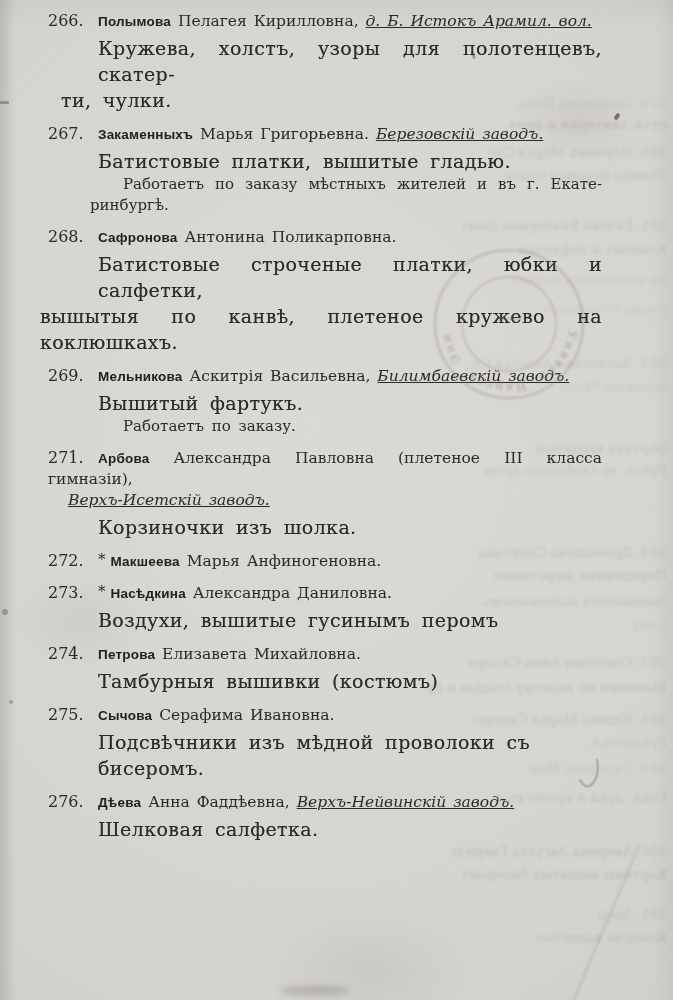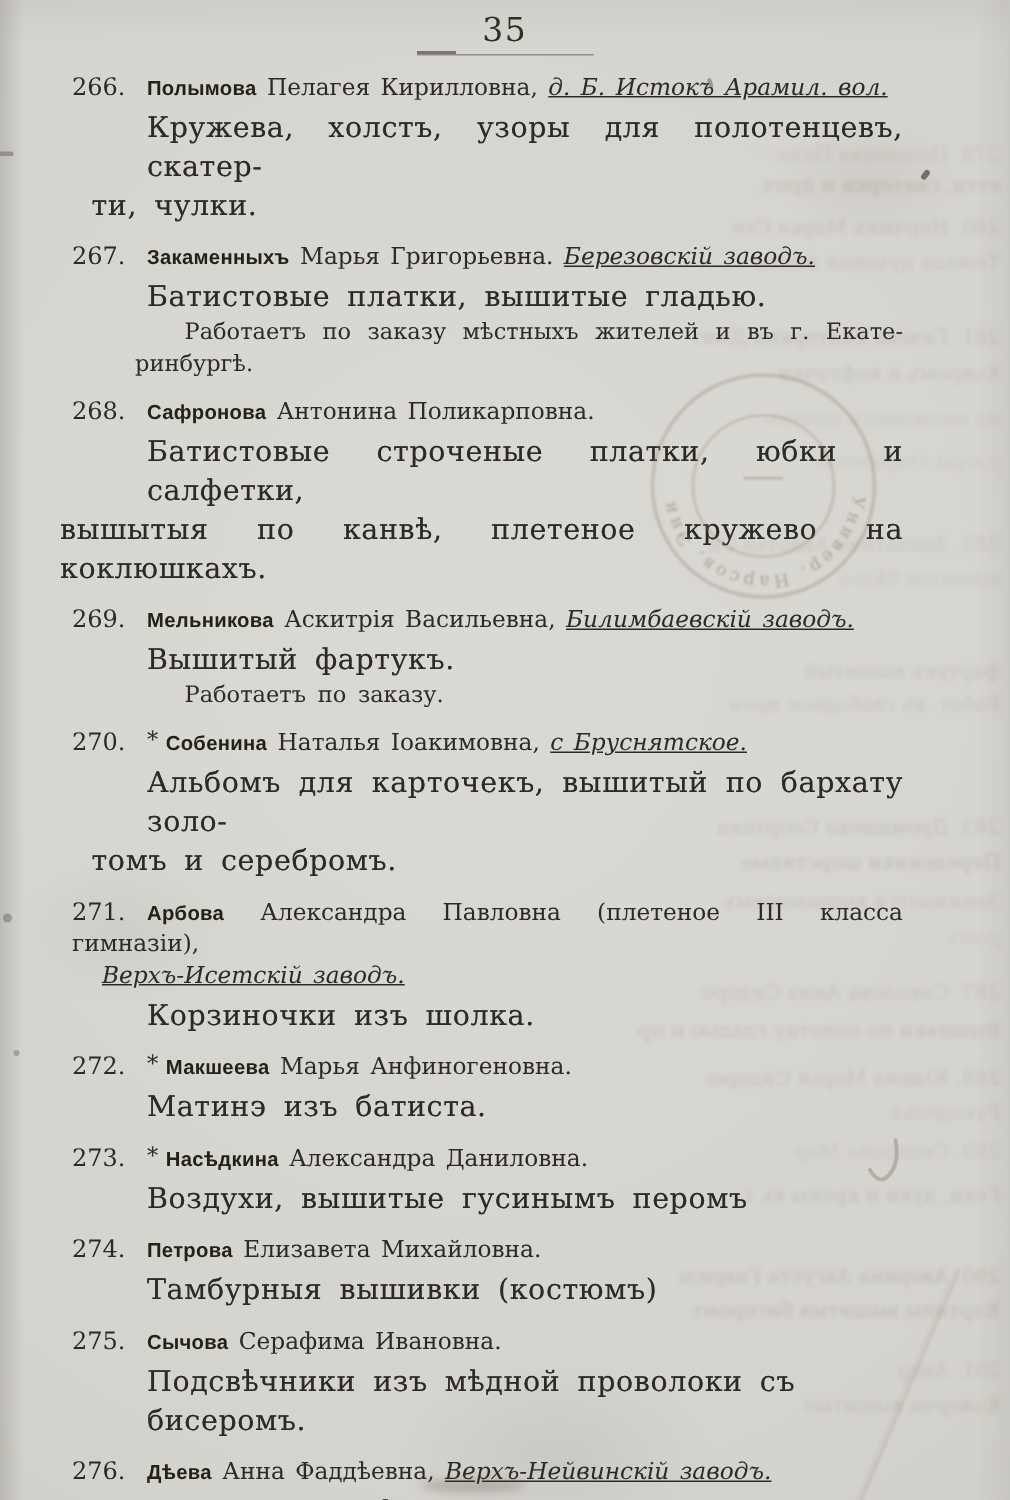--- a/index.html
+++ b/index.html
@@ -83,24 +83,20 @@
       <div class="bleed" style="top: 711px; opacity: 0.26; width: 195px;">288. Юдина Марья Сидоровн</div>
       <div class="bleed" style="top: 734px; opacity: 0.21; width: 100px;">Рукоделья.</div>
       <div class="bleed" style="top: 760px; opacity: 0.19; width: 140px;">289. Сидорова Мар</div>
       <div class="bleed" style="top: 789px; opacity: 0.26; width: 185px;">Геки, дуки и кроны въ т</div>
       <div class="bleed" style="top: 843px; opacity: 0.3; width: 215px;">290. Аверина Августа Гаврилов</div>
       <div class="bleed" style="top: 866px; opacity: 0.3; width: 205px;">Картины вышитыя бисеромъ.</div>
       <div class="bleed" style="top: 906px; opacity: 0.23; width: 90px;">291. Авер</div>
       <div class="bleed" style="top: 929px; opacity: 0.26; width: 150px;">Коверчи вышитые</div>
     </div>
 
-  <header class="page-head">
-    <div class="page-number">35</div>
-    <div class="head-rule"></div>
-  </header>
 
   <main class="entry-list">
   <article class="entry">
     <div class="entry-header"><span class="entry-num">266.</span><span class="entry-name">Полымова</span> <span class="entry-given">Пелагея Кирилловна,</span> <span class="entry-place">д. Б. Истокъ Арамил. вол.</span></div>
 
     <div class="entry-body">
           <div class="desc-line first j">Кружева, холстъ, узоры для полотенцевъ, скатер-</div>
           <div class="desc-line">ти, чулки.</div>
         </div>
   </article>
@@ -126,43 +122,32 @@
 
   <article class="entry">
     <div class="entry-header"><span class="entry-num">269.</span><span class="entry-name">Мельникова</span> <span class="entry-given">Аскитрія Васильевна,</span> <span class="entry-place">Билимбаевскій заводъ.</span></div>
 
     <div class="entry-body">
           <div class="desc-line first">Вышитый фартукъ.</div>
           <div class="note-line nfirst">Работаетъ по заказу.</div>
         </div>
   </article>
 
-  <article class="entry">
-    <div class="entry-header"><span class="entry-num">270.</span><span class="entry-star">*</span><span class="entry-name">Собенина</span> <span class="entry-given">Наталья Іоакимовна,</span> <span class="entry-place">с Бруснятское.</span></div>
-
-    <div class="entry-body">
-          <div class="desc-line first j">Альбомъ для карточекъ, вышитый по бархату золо-</div>
-          <div class="desc-line">томъ и серебромъ.</div>
-        </div>
-  </article>
 
   <article class="entry">
     <div class="entry-header justify"><span class="entry-num">271.</span><span class="entry-name">Арбова</span> <span class="entry-given">Александра Павловна (плетеное III класса гимназіи),</span> </div>
     <div class="place2 entry-place">Верхъ-Исетскій заводъ.</div>
     <div class="entry-body">
           <div class="desc-line first">Корзиночки изъ шолка.</div>
         </div>
   </article>
 
   <article class="entry">
     <div class="entry-header"><span class="entry-num">272.</span><span class="entry-star">*</span><span class="entry-name">Макшеева</span> <span class="entry-given">Марья Анфиногеновна.</span> </div>
 
-    <div class="entry-body">
-          <div class="desc-line first">Матинэ изъ батиста.</div>
-        </div>
   </article>
 
   <article class="entry">
     <div class="entry-header"><span class="entry-num">273.</span><span class="entry-star">*</span><span class="entry-name">Насѣдкина</span> <span class="entry-given">Александра Даниловна.</span> </div>
 
     <div class="entry-body">
           <div class="desc-line first">Воздухи, вышитые гусинымъ перомъ</div>
         </div>
   </article>
 

